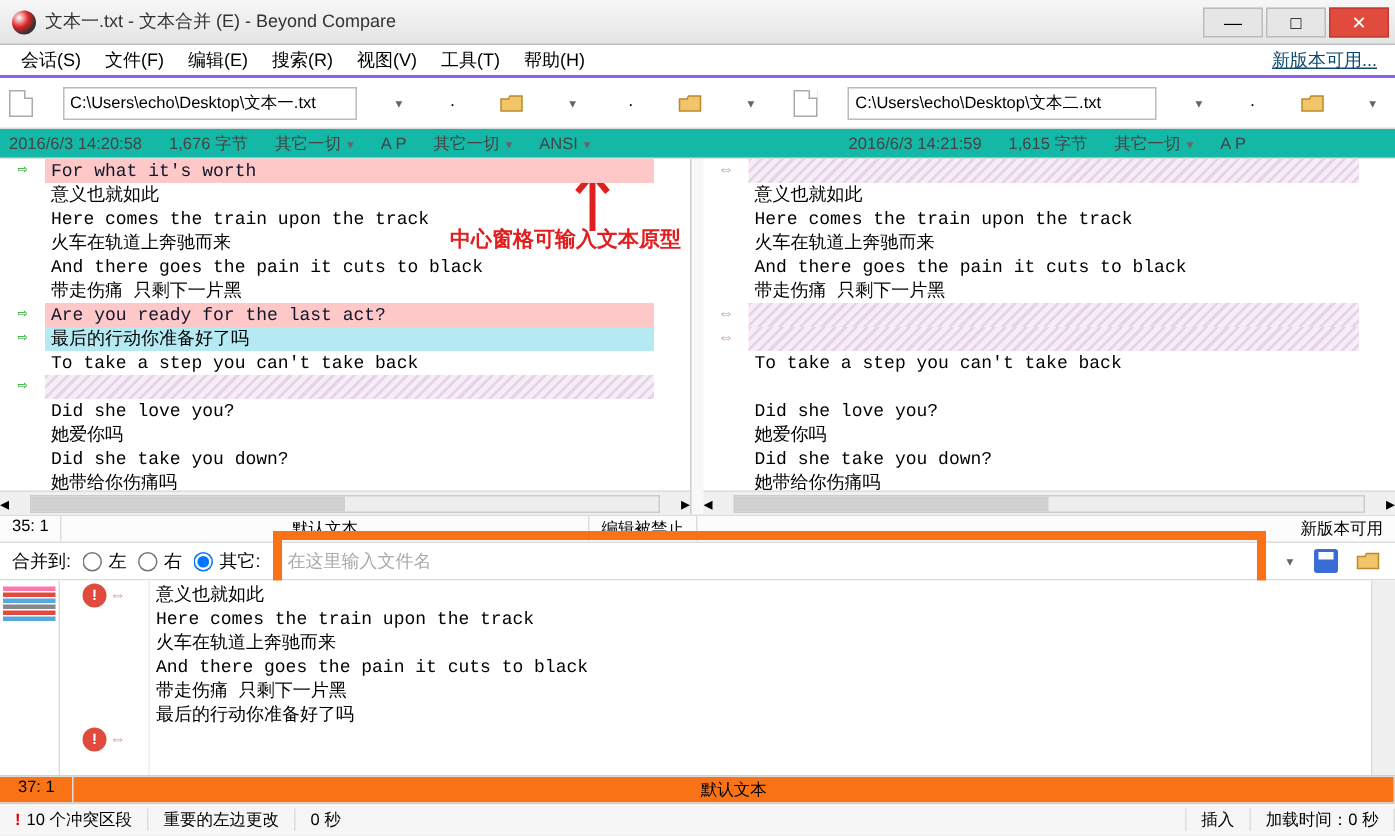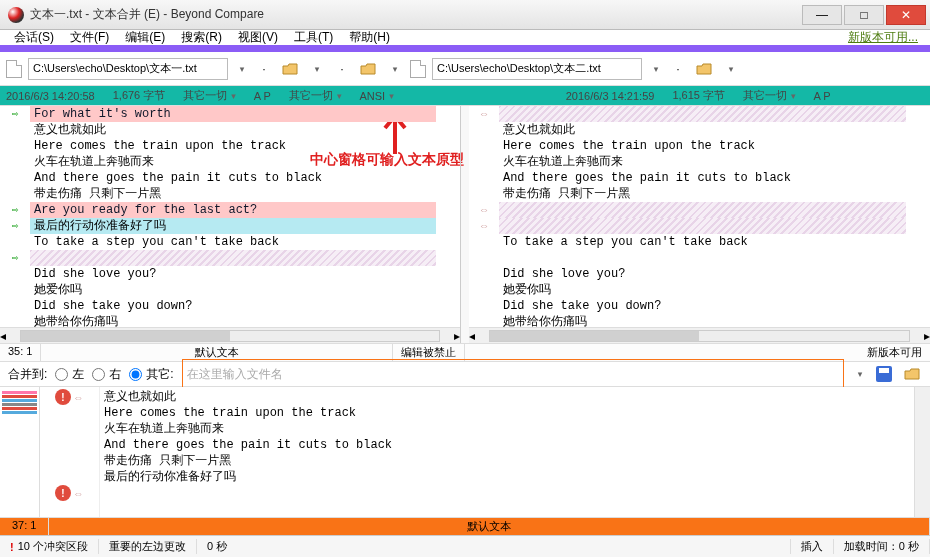--- a/index.html
+++ b/index.html
@@ -6,45 +6,45 @@
   body { font-family: "Microsoft YaHei", "SimSun", sans-serif; font-size: 12px; background: #f0f0f0; width: 930px; height: 557px; overflow: hidden; display: flex; flex-direction: column; }
   
   .titlebar { height: 30px; background: linear-gradient(#f7f7f7,#e4e4e4); display: flex; align-items: center; justify-content: space-between; border-bottom: 1px solid #bbb; padding: 0 4px 0 8px; }
   .titlebar-left { display: flex; align-items: center; gap: 6px; }
   .app-icon { width: 16px; height: 16px; border-radius: 50%; background: radial-gradient(circle at 30% 30%, #fff, #d22 40%, #333 70%); }
   .title-text { font-size: 12px; color: #333; }
   .winbtns { display: flex; }
   .winbtn { width: 40px; height: 20px; display:flex; align-items:center; justify-content:center; background:#e6e6e6; border:1px solid #bbb; margin-left:2px; cursor:pointer; font-family:Arial; font-size:12px;}
   .winbtn.close { background:#e04b3d; color:#fff; border-color:#c2392d;}
   
-  .menubar { height: 22px; background:#fff; border-bottom:7px solid #8b5cf6; display:flex; align-items:center; padding:0 6px; gap:0; }
+  .menubar { height: 22px; background:#fff; border-bottom:2px solid #8b5cf6; display:flex; align-items:center; padding:0 6px; gap:0; }
   .menuitem { padding:2px 8px; cursor:pointer; }
-  .menubar-right { margin-left:auto; color:#4d7c0f; text-decoration:underline; cursor:pointer; padding-right:6px;}
-  
-  .toolbar { height: 34px; background:#fff; border-bottom:1px solid #ddd; display:flex; align-items:center; padding:0 6px; gap:6px; position:relative;}
+  .menubar-right { margin-left:auto; color:#0c4a6e; text-decoration:underline; cursor:pointer; padding-right:6px;}
+  
+  .toolbar { height: 34px; background:#fff; border-bottom:1px solid #ddd; display:flex; align-items:center; padding:0 6px; gap:20px; position:relative;}
   .file-icon { width:16px; height:18px; border:1px solid #aaa; background:#fff; position:relative;}
   .file-icon::after{content:""; position:absolute; top:-1px; right:-1px; width:5px; height:5px; background:#fff; border-left:1px solid #aaa; border-bottom:1px solid #aaa;}
   .pathbox { height:22px; border:1px solid #bbb; background:#fff; padding:2px 4px; font-size:11px; width:200px; display:flex; align-items:center;}
   .dropdown-arrow{ width:14px; height:22px; display:flex; align-items:center; justify-content:center; cursor:pointer;}
   .icon-btn{ width:20px; height:20px; display:flex; align-items:center; justify-content:center; cursor:pointer;}
   .folder-svg{ width:16px; height:14px;}
   .center-combo{ border:3px solid #e02020; height:30px; width:252px; display:flex; align-items:center; background:#fff; padding:0 4px;}
   .center-combo input{ border:none; outline:none; width:100%; font-size:12px;}
   .center-combo .dd{ cursor:pointer;}
   
   .infobar{ height:20px; background:#14b8a6; border-bottom:1px solid #ddd; display:flex; font-size:11px; color:#444;}
   .infobar .cell{ display:flex; align-items:center; padding:0 6px; white-space:nowrap;}
   .infobar .dd-cell{ display:flex; align-items:center; gap:2px; cursor:pointer;}
   .infobar-left, .infobar-right{ display:flex; align-items:center; gap:6px;}
   .infobar-left{ flex:1;}
   .infobar-right{ flex:1; justify-content:flex-start;}
   
   .anno-wrap{ position:relative; height:0;}
   .anno-arrow{ position:absolute; left:380px; top:0; width:30px; height:48px; pointer-events:none;}
-  .anno-text{ position:absolute; left:310px; top:45px; color:#e02020; font-weight:bold; font-size:14px; pointer-events:none;}
+  .anno-text{ position:absolute; left:300px; top:45px; color:#e02020; font-weight:bold; font-size:14px; pointer-events:none;}
   
   .main{ flex:1; display:flex; background:#fff; overflow:hidden;}
   .pane{ width:50%; display:flex; flex-direction:column; border-right:1px solid #ccc; position:relative;}
   .pane:last-child{ border-right:none;}
   .line-area{ flex:1; overflow:hidden; font-family:"Courier New",monospace; font-size:12px; line-height:16px;}
   .row{ display:flex; min-height:16px;}
   .gutter{ width:30px; flex-shrink:0; display:flex; align-items:center; justify-content:center; gap:1px;}
   .ln{ flex:1; padding:0 4px; white-space:pre;}
   .gutter-r{ width:24px; flex-shrink:0;}
   .arrow-r{ color:#1aa01a; font-size:11px;}
@@ -58,21 +58,21 @@
   .hscroll .thumb{ position:absolute; left:0; top:0; height:100%; width:50%; background:#d0d0d0;}
   .nav-strip{ width:8px; background:#f8f8f8; display:flex; flex-direction:column; cursor:pointer;}
   
   .pane-status{ height:18px; border-top:1px solid #ddd; display:flex; font-size:11px; background:#fcfcfc;}
   .pane-status .c{ padding:1px 8px; border-right:1px solid #ddd;}
   .pane-status .c:last-child{ border-right:none; margin-left:auto;}
   
   .mergebar{ height:26px; background:#fff; border-top:1px solid #ddd; border-bottom:1px solid #ddd; display:flex; align-items:center; padding:0 8px; gap:8px;}
   .radio-wrap{ display:flex; align-items:center; gap:4px; font-size:12px;}
   .radio-wrap input{ margin:0;}
-  .merge-name{ flex:1; height:20px; border:1px solid #f97316; padding:14px 4px; color:#aaa; display:flex; align-items:center;}
+  .merge-name{ flex:1; height:20px; border:6px solid #f97316; padding:14px 4px; color:#aaa; display:flex; align-items:center;}
   .icon-circle{ width:16px; height:16px; border-radius:50%; display:inline-flex; align-items:center; justify-content:center; font-size:10px; font-weight:bold;}
   .icon-circle.red{ background:#e04b3d; color:#fff;}
   .save-icon{ width:16px; height:16px; background:#3a6cd6; position:relative; border-radius:2px;}
   .save-icon::after{ content:""; position:absolute; left:3px; top:2px; width:10px; height:5px; background:#fff;}
   
   .bottom-area{ height:130px; display:flex; background:#fff;}
   .mini-map{ width:40px; border-right:1px solid #ddd; padding:4px 2px; display:flex; flex-direction:column; gap:1px;}
   .mini-line{ height:3px; width:100%;}
   .merge-gutter{ width:60px; border-right:1px solid #eee; padding-top:2px;}
   .merge-gutter .mg-row{ height:16px; display:flex; align-items:center; justify-content:center; gap:2px; font-size:10px;}

